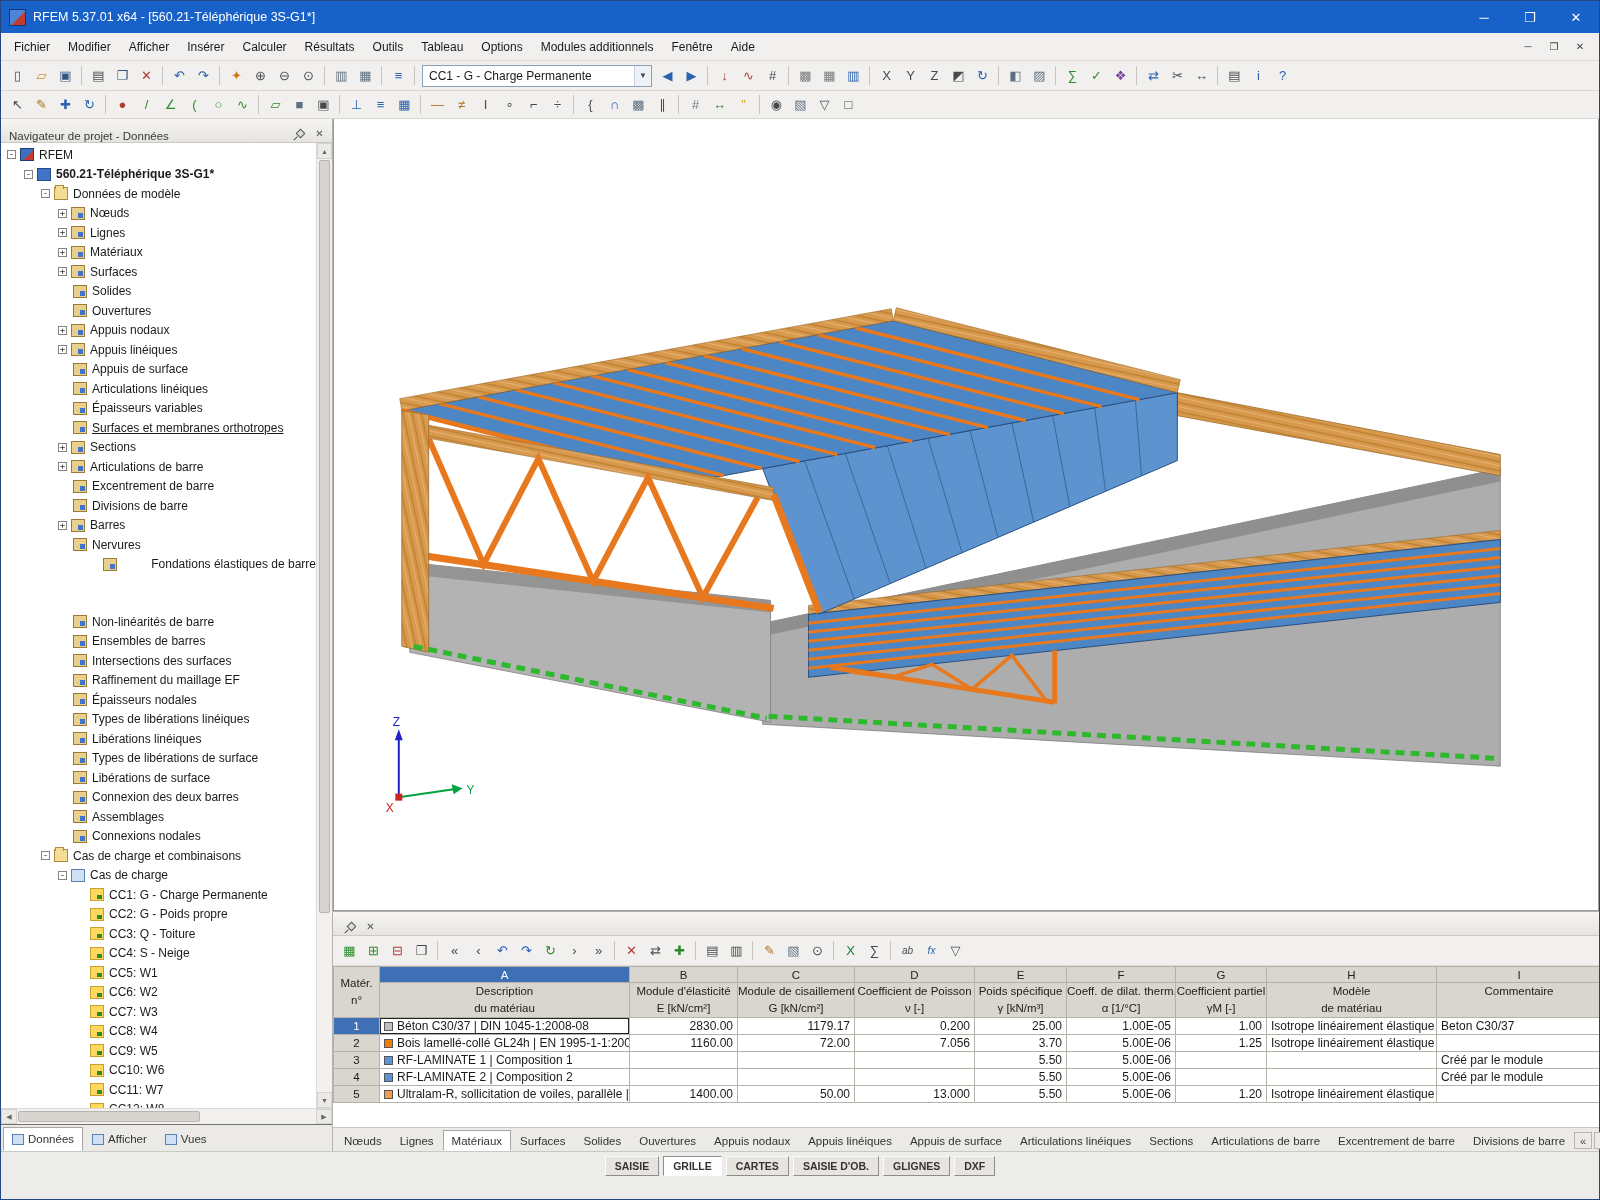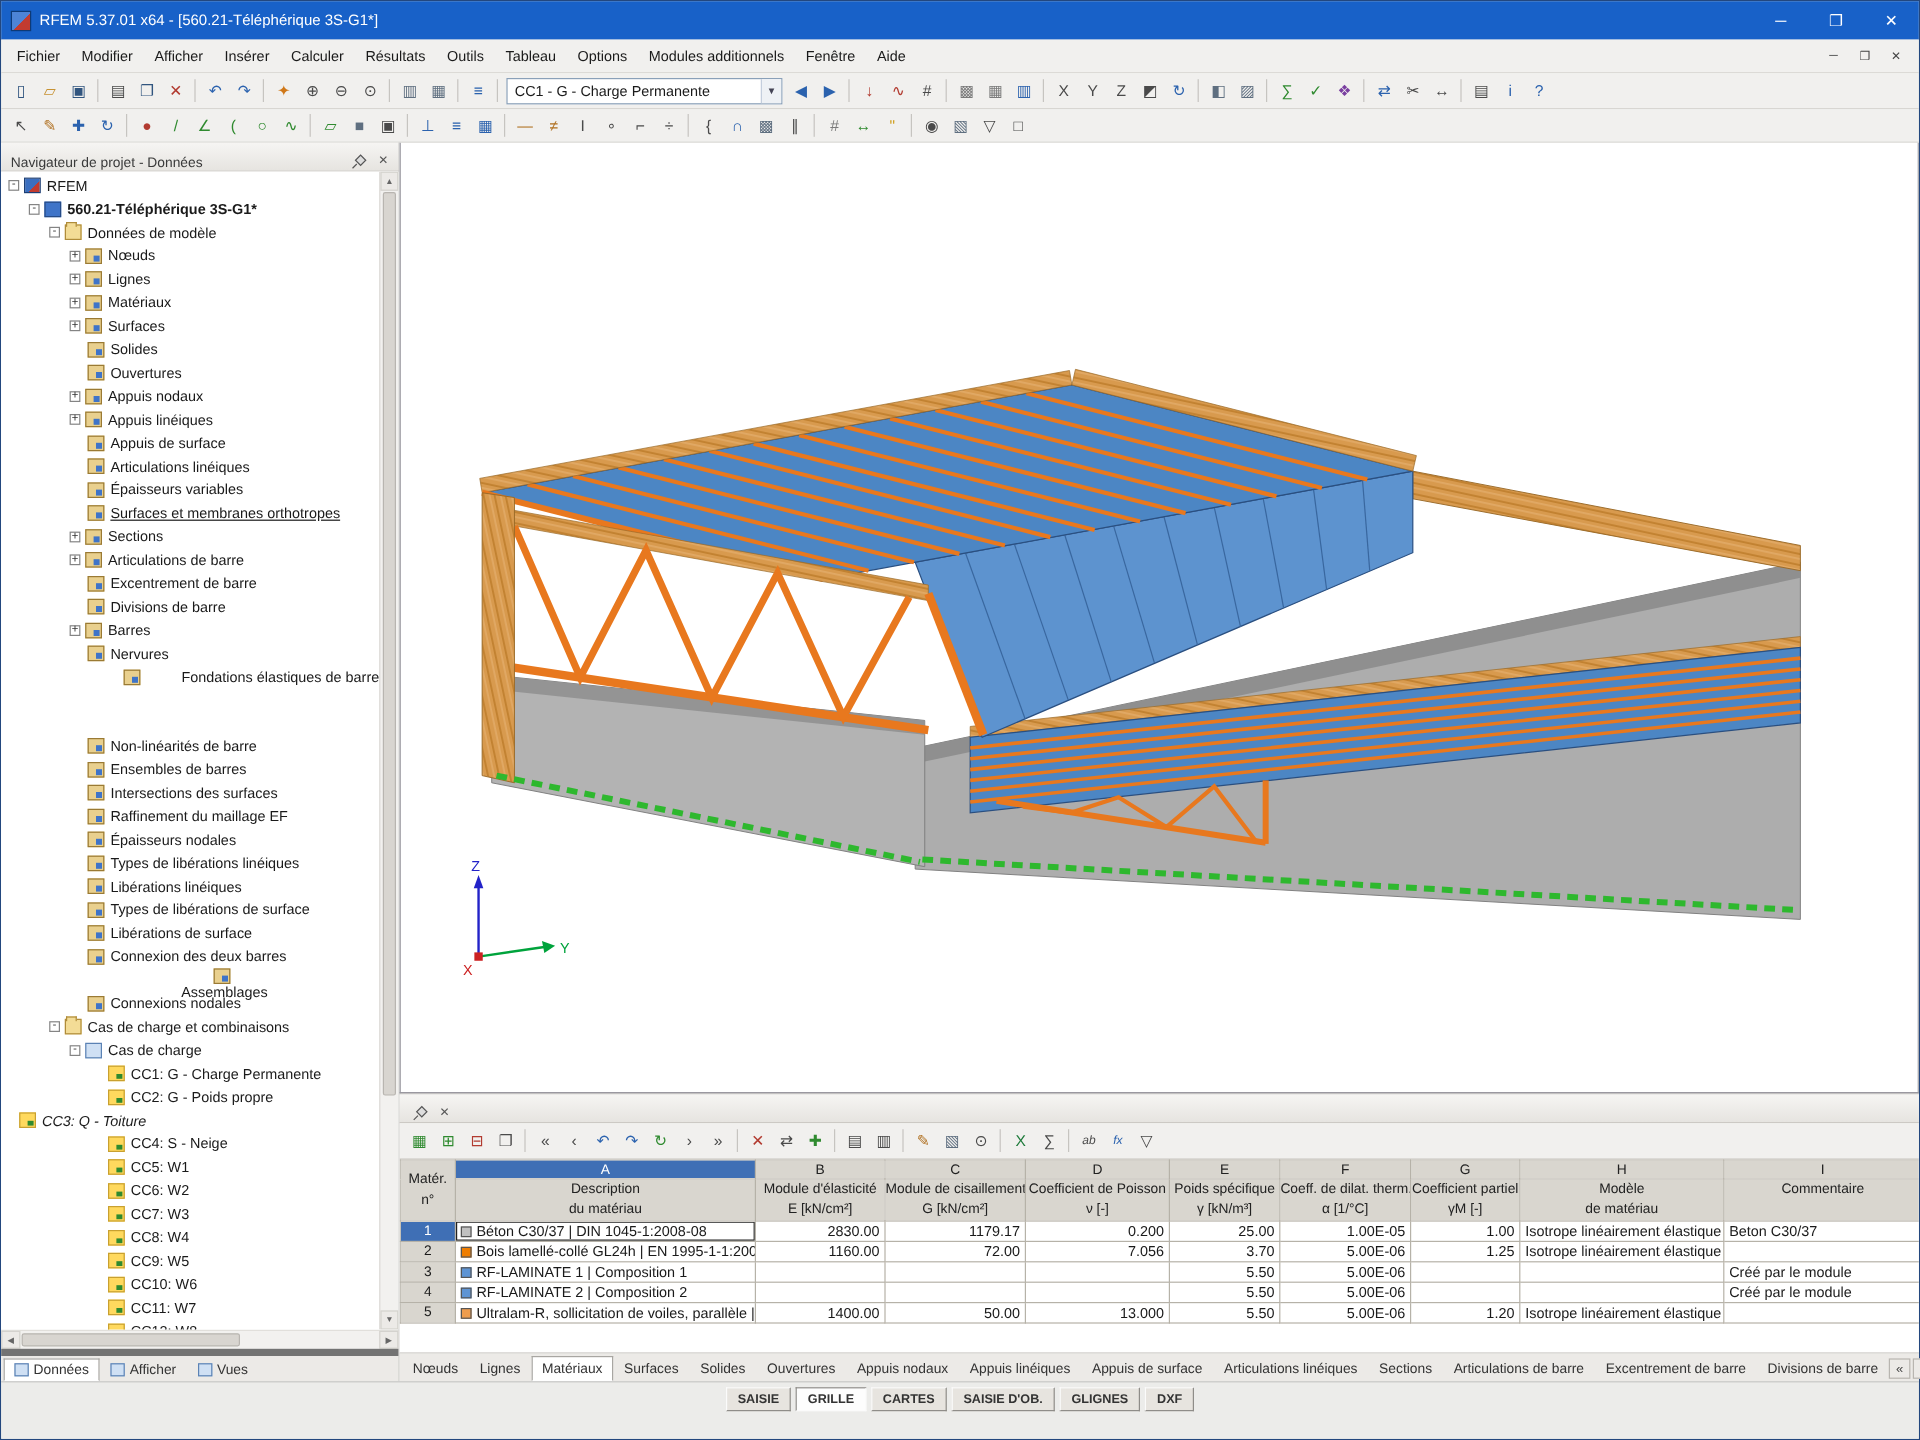--- a/index.html
+++ b/index.html
@@ -56,21 +56,21 @@
   .tree-label{font-size:12px;}
   .tree-label.bold{font-weight:bold;}
 
   .vscroll{position:absolute;right:0;top:0;bottom:0;width:16px;background:#f2f1ef;border-left:1px solid #dcdad6;display:flex;flex-direction:column;}
   .hscroll{flex:0 0 16px;background:#f2f1ef;border-top:1px solid #dcdad6;display:flex;align-items:stretch;}
   .sc-btn{flex:0 0 16px;display:flex;align-items:center;justify-content:center;font-size:7px;color:#666;background:#eceae7;border:1px solid #d4d2ce;}
   .sc-thumb-v{flex:0 0 78%;margin:1px 2px;background:#d8d5d0;border:1px solid #b8b5b0;border-radius:2px;}
   .sc-fill{flex:1;}
   .sc-thumb-h{flex:0 0 55%;margin:2px 1px;background:#d8d5d0;border:1px solid #b8b5b0;border-radius:2px;}
 
-  .panel-tabs{flex:0 0 27px;display:flex;align-items:stretch;background:#eceae7;border-top:6px solid #737373;padding:2px 2px 0 2px;}
+  .panel-tabs{flex:0 0 27px;display:flex;align-items:stretch;background:#eceae7;border-top:1px solid #737373;padding:2px 2px 0 2px;}
   .ptab{display:flex;align-items:center;padding:0 8px;font-size:11.5px;color:#333;border:1px solid transparent;gap:4px;}
   .ptab .ptab-ic{width:12px;height:11px;border:1px solid #5b82b4;background:#cfe0f4;display:inline-block;}
   .ptab.active{background:#fff;border-color:#a8a6a2;border-bottom-color:#fff;}
 
   .main{flex:1;display:flex;flex-direction:column;min-width:0;}
   .viewport{flex:0 0 792px;background:#fff;border:1px solid #9a98a0;border-top:none;position:relative;overflow:hidden;}
   .viewport svg{display:block;width:100%;height:100%;}
 
   
   .bottompanel{flex:1;display:flex;flex-direction:column;background:#f1f0ee;border-top:1px solid #b4b2ae;min-height:0;}
@@ -556,21 +556,21 @@
             <div class="tree-row" style="padding-left: 57px;">
               <span class="expander-spacer"></span>
               <span class="tree-icon ic-item"></span>
               <span class="tree-label">Libérations de surface</span>
             </div>
             <div class="tree-row" style="padding-left: 57px;">
               <span class="expander-spacer"></span>
               <span class="tree-icon ic-item"></span>
               <span class="tree-label">Connexion des deux barres</span>
             </div>
-            <div class="tree-row" style="padding-left: 57px; flex-direction: column;">
+            <div class="tree-row" style="padding-left: 57px;">
               <span class="expander-spacer"></span>
               <span class="tree-icon ic-item"></span>
               <span class="tree-label">Assemblages</span>
             </div>
             <div class="tree-row" style="padding-left: 57px;">
               <span class="expander-spacer"></span>
               <span class="tree-icon ic-item"></span>
               <span class="tree-label">Connexions nodales</span>
             </div>
             <div class="tree-row" style="padding-left: 40px;">
@@ -586,21 +586,21 @@
             <div class="tree-row" style="padding-left: 74px;">
               <span class="expander-spacer"></span>
               <span class="tree-icon ic-cc"></span>
               <span class="tree-label">CC1: G - Charge Permanente</span>
             </div>
             <div class="tree-row" style="padding-left: 74px;">
               <span class="expander-spacer"></span>
               <span class="tree-icon ic-cc"></span>
               <span class="tree-label">CC2: G - Poids propre</span>
             </div>
-            <div class="tree-row" style=" font-style: italic;">
+            <div class="tree-row" style="padding-left: 74px;">
               <span class="expander-spacer"></span>
               <span class="tree-icon ic-cc"></span>
               <span class="tree-label">CC3: Q - Toiture</span>
             </div>
             <div class="tree-row" style="padding-left: 74px;">
               <span class="expander-spacer"></span>
               <span class="tree-icon ic-cc"></span>
               <span class="tree-label">CC4: S - Neige</span>
             </div>
             <div class="tree-row" style="padding-left: 74px;">

